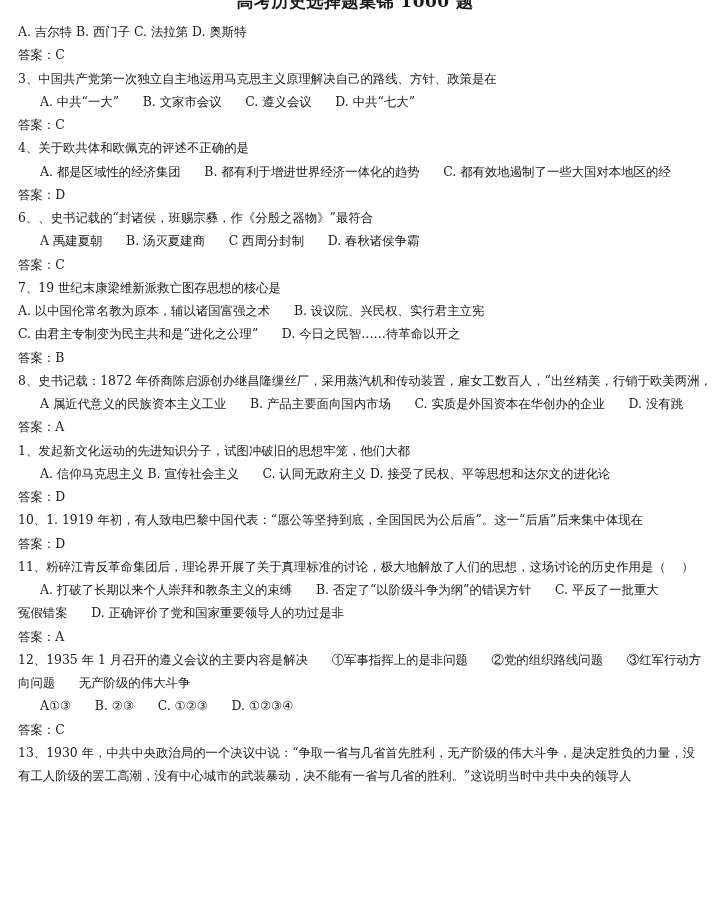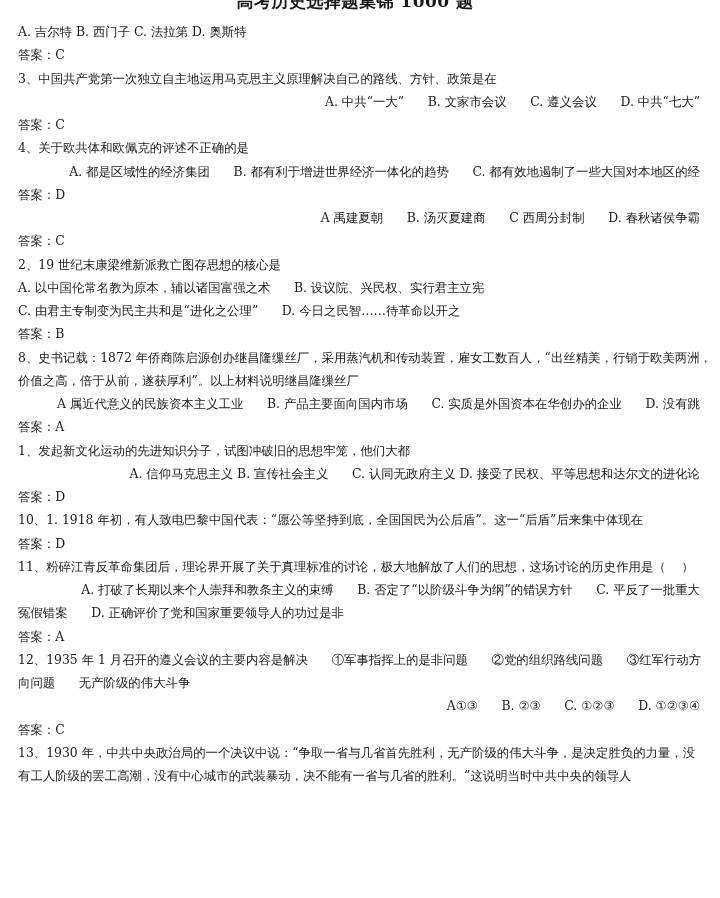--- a/index.html
+++ b/index.html
@@ -11,21 +11,21 @@
   .title {
     position: absolute; left: 0; width: 710px; top: -9px;
     text-align: center; font-weight: bold; font-size: 17px; line-height: 20px;
     letter-spacing: 0.5px;
   }
   .doc {
     position: absolute; left: 18px; top: 20px; width: 682px;
     font-size: 12.4px; line-height: 23.25px;
   }
   .line { white-space: pre; height: 23.25px; overflow: visible; }
-  .indent { padding-left: 22px; text-align: right; }
+  .indent { padding-left: 22px; }
 </style>
 </head>
 <body>
 
 <div class="title">高考历史选择题集锦 1000 题</div>
 
 <div class="doc" id="doc">
     <div>
       <div class="line">A. 吉尔特 B. 西门子 C. 法拉第 D. 奥斯特</div>
       <div class="line">答案：C</div>
@@ -34,42 +34,42 @@
       <div class="line">3、中国共产党第一次独立自主地运用马克思主义原理解决自己的路线、方针、政策是在</div>
       <div class="line indent">A. 中共“一大”      B. 文家市会议      C. 遵义会议      D. 中共“七大”</div>
       <div class="line">答案：C</div>
     </div>
     <div>
       <div class="line">4、关于欧共体和欧佩克的评述不正确的是</div>
       <div class="line indent">A. 都是区域性的经济集团      B. 都有利于增进世界经济一体化的趋势      C. 都有效地遏制了一些大国对本地区的经</div>
       <div class="line">答案：D</div>
     </div>
     <div>
+      <div class="line">6、、史书记载的“封诸侯，班赐宗彝，作《分殷之器物》”最符合</div>
       <div class="line indent">A 禹建夏朝      B. 汤灭夏建商      C 西周分封制      D. 春秋诸侯争霸</div>
       <div class="line">答案：C</div>
     </div>
     <div>
-      <div class="line">2、19 世纪末康梁维新派救亡图存思想的核心是</div>
+      <div class="line">7、19 世纪末康梁维新派救亡图存思想的核心是</div>
       <div class="line">A. 以中国伦常名教为原本，辅以诸国富强之术      B. 设议院、兴民权、实行君主立宪</div>
       <div class="line">C. 由君主专制变为民主共和是“进化之公理”      D. 今日之民智……待革命以开之</div>
       <div class="line">答案：B</div>
     </div>
     <div>
       <div class="line">8、史书记载：1872 年侨商陈启源创办继昌隆缫丝厂，采用蒸汽机和传动装置，雇女工数百人，“出丝精美，行销于欧美两洲，</div>
-      <div class="line">价值之高，倍于从前，遂获厚利”。以上材料说明继昌隆缫丝厂</div>
       <div class="line indent">A 属近代意义的民族资本主义工业      B. 产品主要面向国内市场      C. 实质是外国资本在华创办的企业      D. 没有跳</div>
       <div class="line">答案：A</div>
     </div>
     <div>
       <div class="line">1、发起新文化运动的先进知识分子，试图冲破旧的思想牢笼，他们大都</div>
       <div class="line indent">A. 信仰马克思主义 B. 宣传社会主义      C. 认同无政府主义 D. 接受了民权、平等思想和达尔文的进化论</div>
       <div class="line">答案：D</div>
     </div>
     <div>
-      <div class="line">10、1. 1918 年初，有人致电巴黎中国代表：“愿公等坚持到底，全国国民为公后盾”。这一“后盾”后来集中体现在</div>
+      <div class="line">10、1. 1919 年初，有人致电巴黎中国代表：“愿公等坚持到底，全国国民为公后盾”。这一“后盾”后来集中体现在</div>
       <div class="line">答案：D</div>
     </div>
     <div>
       <div class="line">11、粉碎江青反革命集团后，理论界开展了关于真理标准的讨论，极大地解放了人们的思想，这场讨论的历史作用是（    ）</div>
       <div class="line indent">A. 打破了长期以来个人崇拜和教条主义的束缚      B. 否定了“以阶级斗争为纲”的错误方针      C. 平反了一批重大</div>
       <div class="line">冤假错案      D. 正确评价了党和国家重要领导人的功过是非</div>
       <div class="line">答案：A</div>
     </div>
     <div>
       <div class="line">12、1935 年 1 月召开的遵义会议的主要内容是解决      ①军事指挥上的是非问题      ②党的组织路线问题      ③红军行动方</div>

